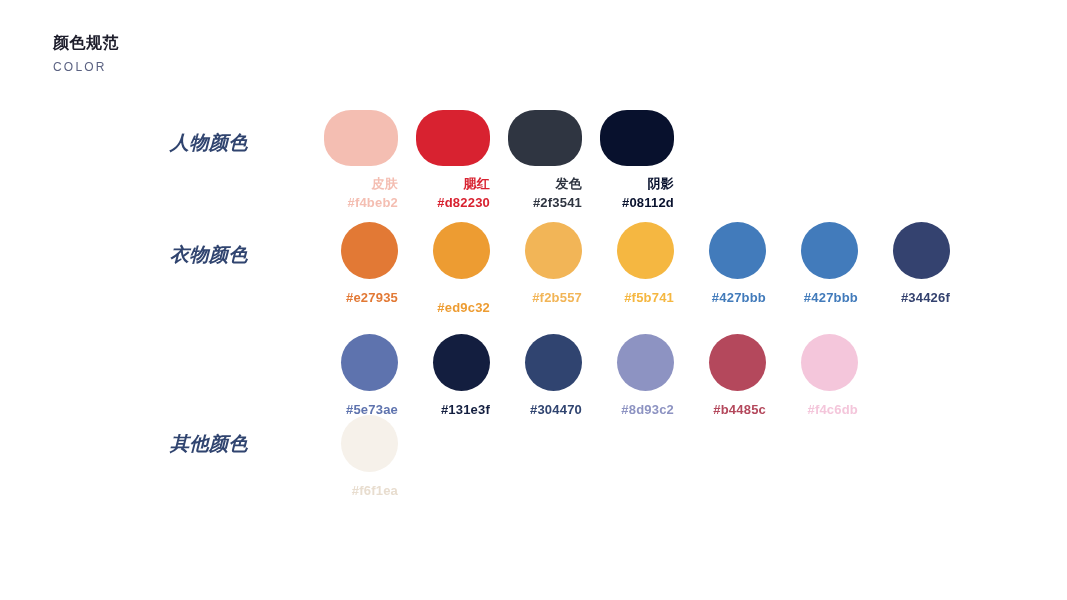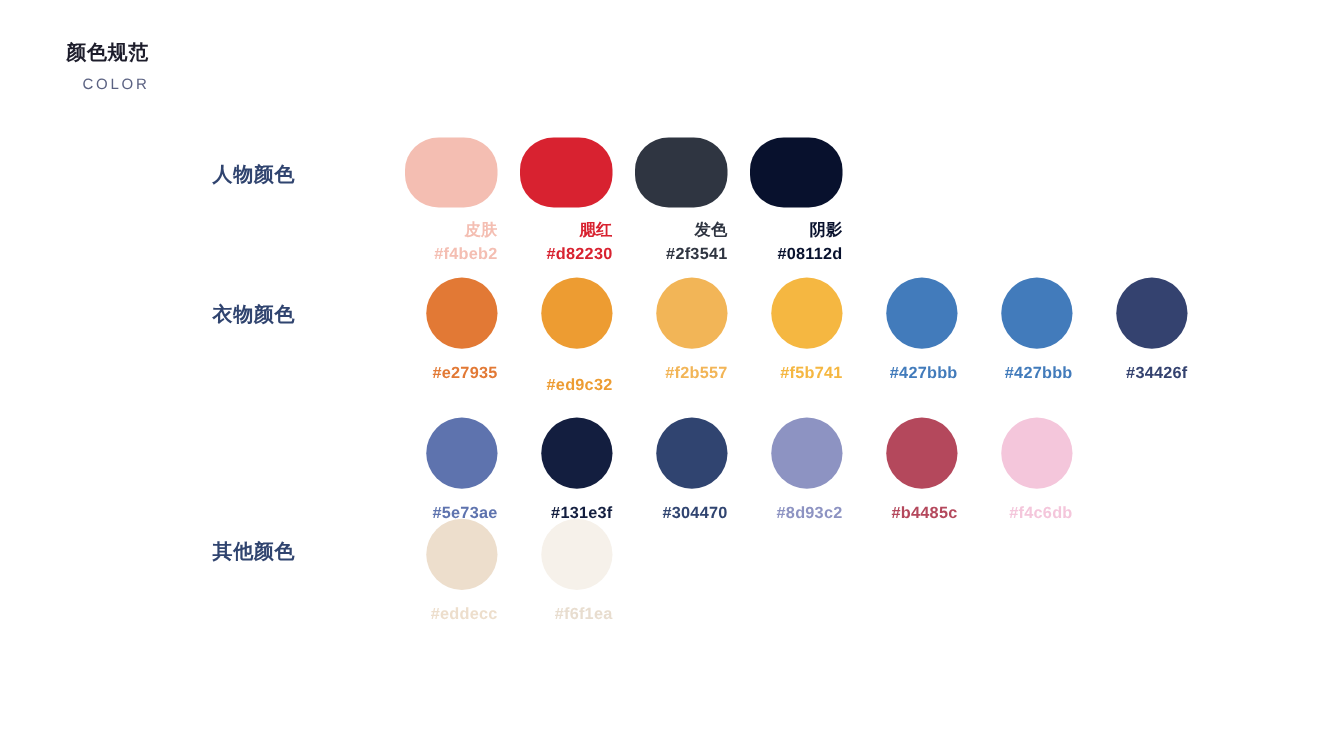--- a/index.html
+++ b/index.html
@@ -42,25 +42,26 @@
 
   
   .group {
     position: absolute;
     left: 0;
     width: 1067px;
   }
   .group-label {
     position: absolute;
     left: 170px;
-    font-size: 16px;
+    font-size: 19px;
     font-weight: bold;
     color: #30446f;
     white-space: nowrap;
     letter-spacing: 0.5px;
+    font-style: italic;
   }
   .swatch-rows {
     position: absolute;
     left: 306px;
     top: 0;
   }
   .swatch-row {
     display: flex;
     flex-direction: row;
     align-items: flex-start;
@@ -102,21 +103,21 @@
   }
   .chip-hex.spaced-top {
     margin-top: 10px;
   }
 </style>
 </head>
 <body style="background: rgb(255, 255, 255);">
 
 <div id="header">
   <div id="page-title" style="color: rgb(29, 29, 43);">颜色规范</div>
-  <div id="page-subtitle" style="color: rgb(91, 98, 130); margin-left: 13px;">COLOR</div>
+  <div id="page-subtitle" style="color: rgb(91, 98, 130);">COLOR</div>
 </div>
 
 <div id="groups-container">
     <div class="group" style="top: 110px;">
       <div class="group-label" style="top: 20px; color: rgb(48, 68, 111);">人物颜色</div>
       <div class="swatch-rows">
         <div class="swatch-row" style="margin-top: 0px;">
           <div class="swatch-cell">
             <span class="chip pill" style="background: rgb(244, 190, 178);"></span>
             <span class="chip-name" style="color: rgb(244, 190, 178);">皮肤</span>
@@ -199,23 +200,19 @@
             <span class="chip-hex spaced-top" style="color: rgb(244, 198, 219);">#f4c6db</span>
           </div>
         </div>
       </div>
     </div>
     <div class="group" style="top: 415px;">
       <div class="group-label" style="top: 16px; color: rgb(48, 68, 111);">其他颜色</div>
       <div class="swatch-rows">
         <div class="swatch-row" style="margin-top: 0px;">
           <div class="swatch-cell">
-            <span class="chip circle" style="background: rgb(237, 222, 204);"></span>
-            <span class="chip-hex spaced-top" style="color: rgb(237, 222, 204);">#eddecc</span>
-          </div>
-          <div class="swatch-cell">
             <span class="chip circle" style="background: rgb(246, 241, 234);"></span>
             <span class="chip-hex spaced-top" style="color: rgb(232, 221, 207);">#f6f1ea</span>
           </div>
         </div>
       </div>
     </div>
   </div>
 
 </body></html>

